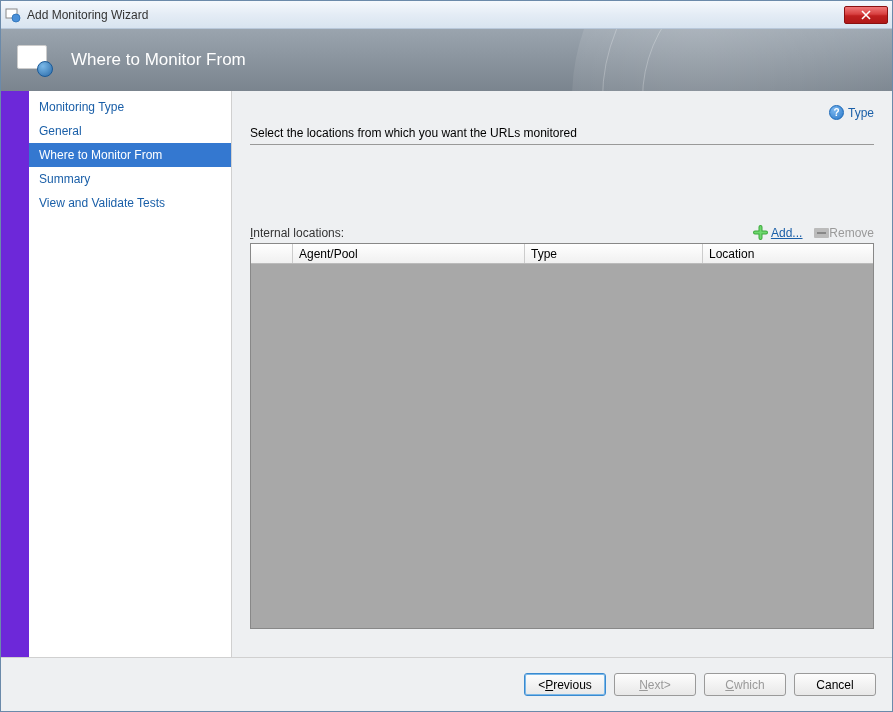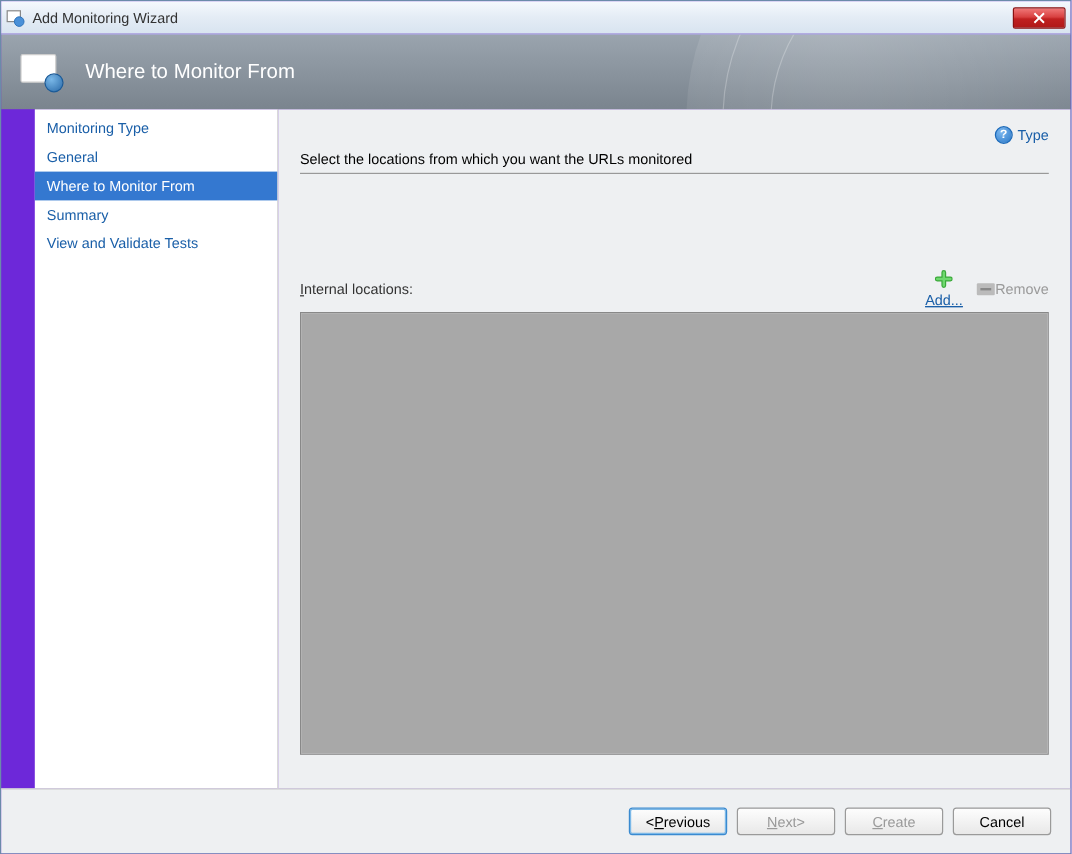--- a/index.html
+++ b/index.html
@@ -190,21 +190,20 @@
       display: flex;
       align-items: center;
       gap: 12px;
     }
     .add-link {
       display: flex;
       align-items: center;
       gap: 3px;
       color: #1a5fa8;
       cursor: pointer;
-      flex-direction: column;
     }
     .add-link span { text-decoration: underline; }
     .plus-icon {
       width: 15px; height: 15px;
       display: flex;
       align-items: center;
       justify-content: center;
     }
     .remove-link {
       display: flex;
@@ -356,30 +355,36 @@
             <span><u>A</u><span>dd...</span></span>
           </div>
           <div class="remove-link">
             <span class="minus-icon"></span>
             <span>Remove</span>
           </div>
         </div>
       </div>
 
       <div class="grid-wrap">
+        <div class="grid-header">
+          <div class="col col-check"></div>
+          <div class="col col-agent">Agent/Pool</div>
+          <div class="col col-type">Type</div>
+          <div class="col col-loc">Location</div>
+        </div>
         <div class="grid-body"></div>
       </div>
     </div>
   </div>
 
   <div class="footer">
     <button class="btn default">&lt; <u>P</u><span>revious</span></button>
     <button class="btn disabled"><u>N</u><span>ext</span> &gt;</button>
     <button class="btn disabled">
         <u>C</u>
-        <span>reate</span>
+        <span>which</span>
       </button>
     <button class="btn">
         <span>Cancel</span>
       </button>
   </div>
 
 </div>
 
 </body></html>

